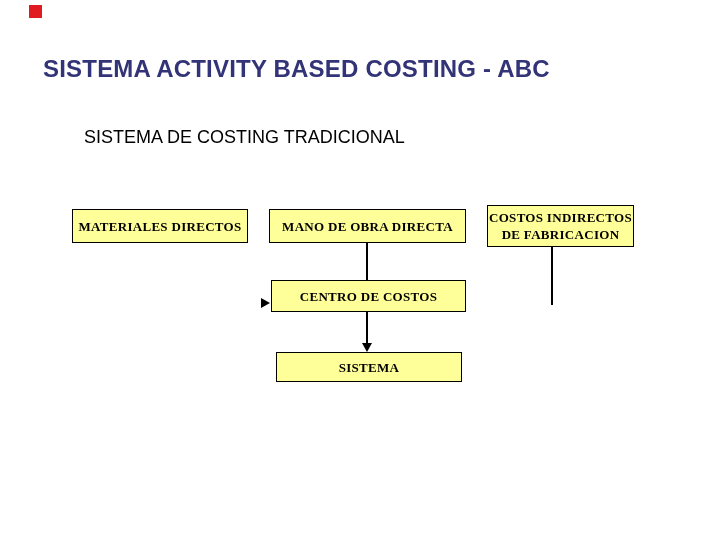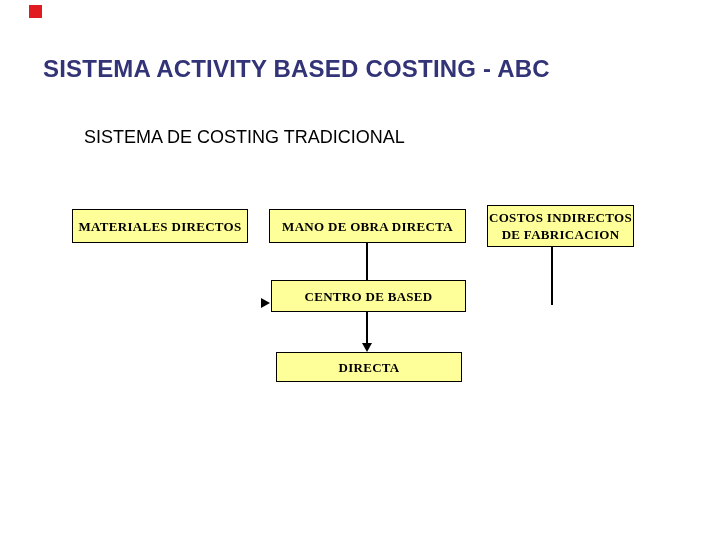--- a/index.html
+++ b/index.html
@@ -104,23 +104,23 @@
     <span>COSTOS INDIRECTOS</span>
     <span>DE FABRICACION</span>
   </div>
 
   <div class="vline line-mano-centro"></div>
   <div class="vline line-costos-dangle"></div>
 
   <div class="arrow-right"></div>
 
   <div class="dbox box-centro">
-    <span>CENTRO DE BASED</span>
+    <span>CENTRO DE COSTOS</span>
   </div>
 
   <div class="vline line-centro-prod"></div>
   <div class="arrow-down"></div>
 
   <div class="dbox box-producto">
-    <span>DIRECTA</span>
+    <span>SISTEMA</span>
   </div>
 
 </div>
 
 </body></html>

